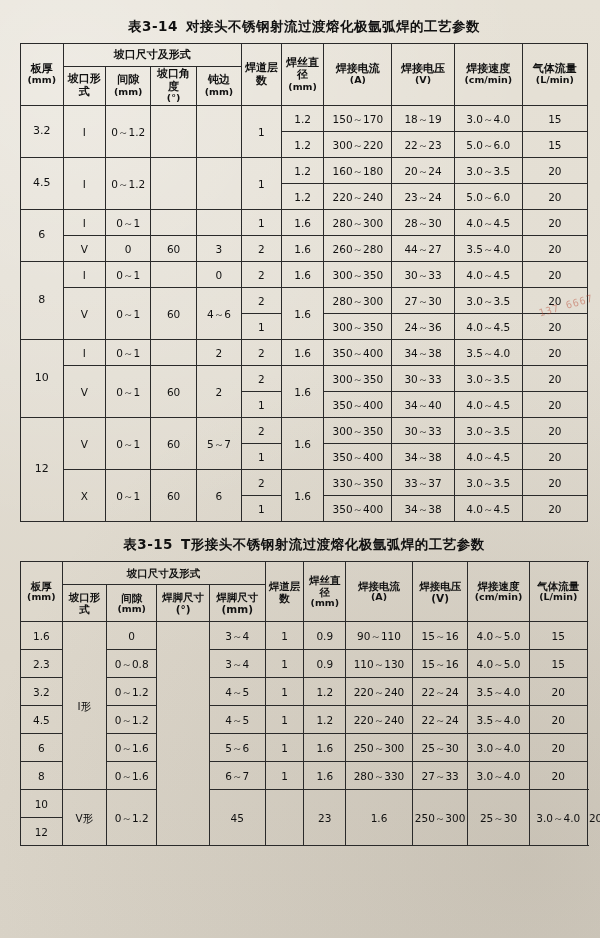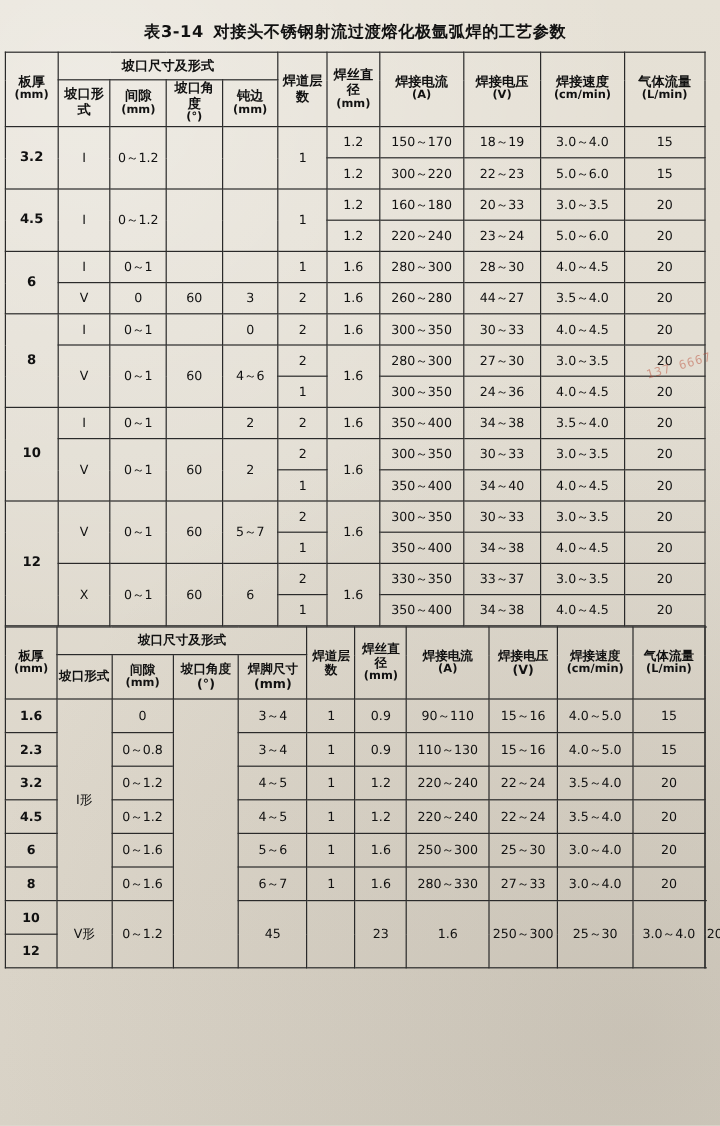--- a/index.html
+++ b/index.html
@@ -16,21 +16,21 @@
     background:
       linear-gradient(180deg,#e6e1d6 0%,#e2ddd2 40%,#ddd7cb 70%,#d9d3c7 100%);
   }
   .scan-noise{
     position:absolute;inset:0;
     background:
       radial-gradient(circle at 12% 8%, rgba(255,255,255,.35), rgba(255,255,255,0) 45%),
       radial-gradient(circle at 88% 92%, rgba(120,110,95,.18), rgba(255,255,255,0) 55%);
     pointer-events:none;
   }
-  .wrap{position:relative;padding:10px 12px 0 4px;}
+  .wrap{position:relative;padding:10px 12px 0 20px;}
 
   .caption{
     font-size:13.5px;
     font-weight:bold;
     text-align:center;
     letter-spacing:.5px;
     margin:8px 0 7px 0;
     color:#111;
   }
   .caption .num{margin-right:8px;}
@@ -51,21 +51,21 @@
     padding:1px 1px;
     line-height:1.15;
     color:#111;
     font-weight:normal;
   }
   th{font-weight:bold;font-size:11px;}
   .hrow1 th{height:20px;}
   .hrow2 th{height:34px;}
   td.d{height:23px;}
   .unit{display:block;font-size:9.5px;}
-  .grp{font-weight:bold;font-size:11px;}
+  .grp{font-weight:normal;font-size:11px;}
 
   
   .t2 th{font-size:10.5px;}
   .t2 td{font-size:10.5px;height:25px;}
 
   .stamp{
     position:absolute;
     right:6px;top:300px;
     transform:rotate(-16deg);
     color:#b8452f;
@@ -172,21 +172,21 @@
           </tr>
           <tr>
             <td class="d grp" rowspan="2">4.5</td>
             <td class="d" rowspan="2">I</td>
             <td class="d" rowspan="2">0～1.2</td>
             <td class="d" rowspan="2"></td>
             <td class="d" rowspan="2"></td>
             <td class="d" rowspan="2">1</td>
             <td class="d">1.2</td>
             <td class="d">160～180</td>
-            <td class="d">20～33</td>
+            <td class="d">20～24</td>
             <td class="d">3.0～3.5</td>
             <td class="d">20</td>
           </tr>
           <tr>
             <td class="d">1.2</td>
             <td class="d">220～240</td>
             <td class="d">23～24</td>
             <td class="d">5.0～6.0</td>
             <td class="d">20</td>
           </tr>
@@ -314,20 +314,23 @@
           <tr>
             <td class="d">1</td>
             <td class="d">350～400</td>
             <td class="d">34～38</td>
             <td class="d">4.0～4.5</td>
             <td class="d">20</td>
           </tr>
         </tbody>
     </table>
 
+    <div class="caption" style="margin-top:14px;">
+      <span class="num">表3-15</span><span>T形接头不锈钢射流过渡熔化极氩弧焊的工艺参数</span>
+    </div>
 
     <table class="t2">
       <colgroup>
         <col style="width:7.5%">
           <col style="width:8%">
           <col style="width:9%">
           <col style="width:9.5%">
           <col style="width:10%">
         <col style="width:7%">
           <col style="width:7.5%">
@@ -361,21 +364,21 @@
             <span>气体流量</span>
             <span class="unit">(L/min)</span>
           </th>
         </tr>
         <tr class="hrow2">
           <th>坡口形式</th>
           <th>
             <span>间隙</span>
             <span class="unit">(mm)</span>
           </th>
-          <th>坡口角度(°)</th>
+          <th>焊脚尺寸(°)</th>
           <th>焊脚尺寸(mm)</th>
         </tr>
       </thead>
       <tbody id="t2-body">
           <tr>
             <td class="d grp">1.6</td>
             <td class="d" rowspan="6">I形</td>
             <td class="d">0</td>
             <td class="d" rowspan="8"></td>
             <td class="d">3～4</td>

